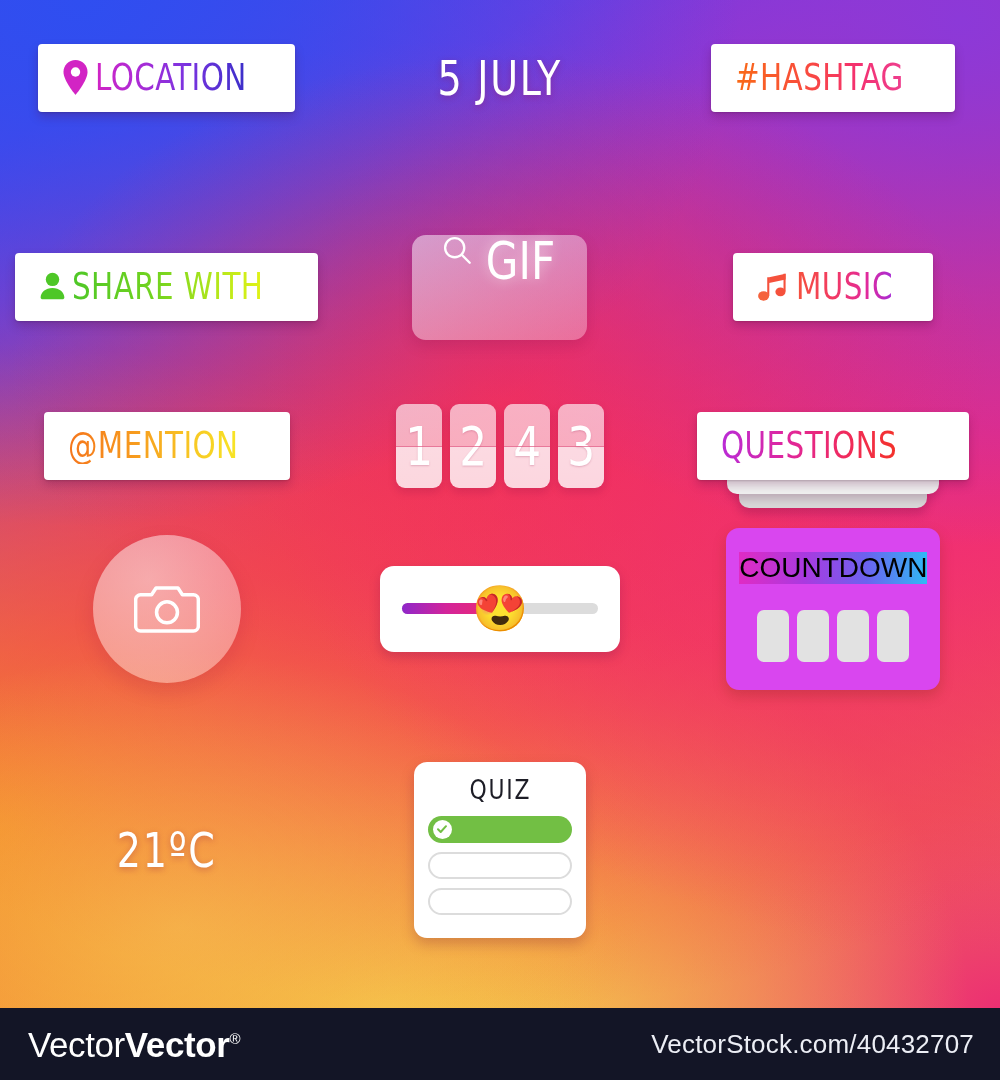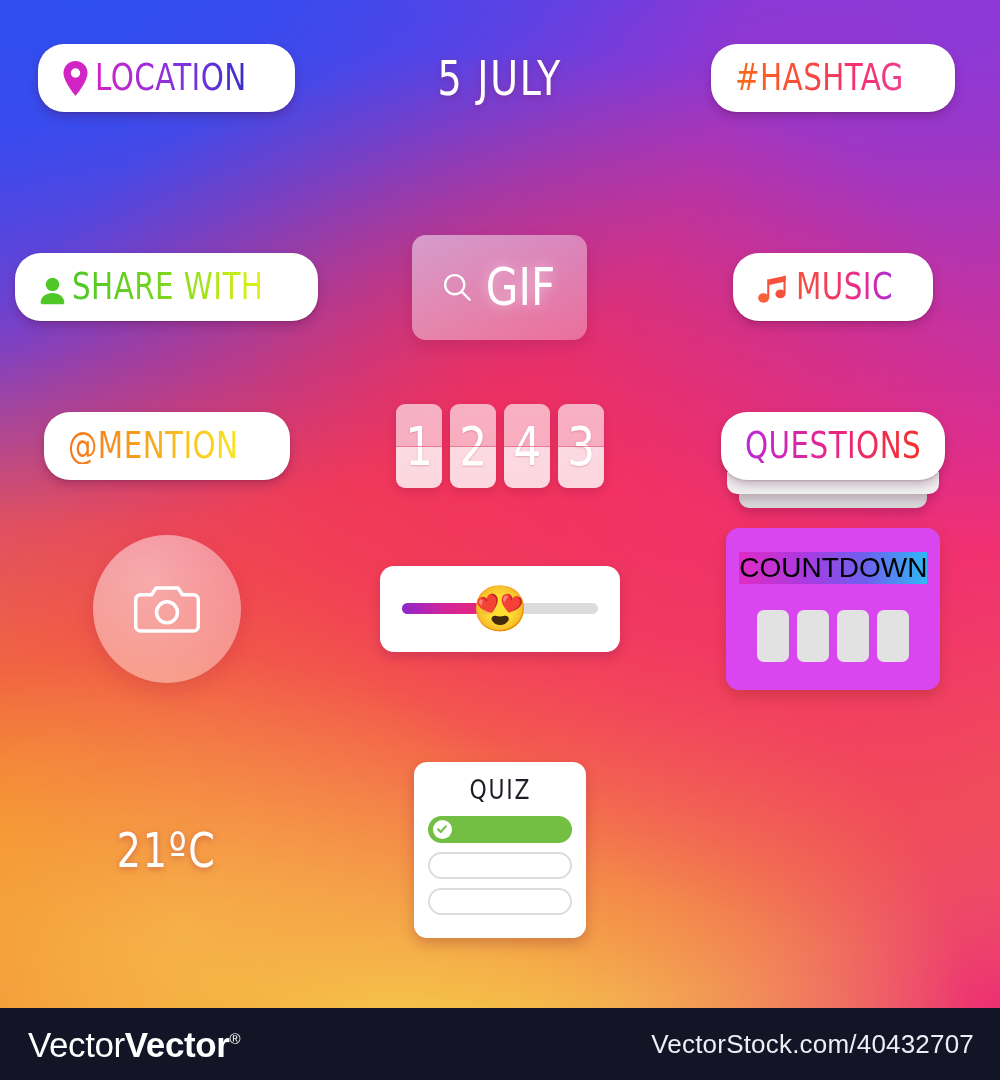--- a/index.html
+++ b/index.html
@@ -41,22 +41,22 @@
     grid-template-columns:repeat(3,1fr);
     grid-template-rows:208px 158px 160px 165px 1fr;
     align-items:center; justify-items:center;
   }
   .cell{ display:flex; align-items:center; justify-content:center; width:100%; }
   .cell.r1{ align-items:flex-end; padding-bottom:52px; }
 
   
   .pill{
     background:#fff;
-    border-radius:26px;
-    display:flex; align-items:flex-end; gap:6px;
+    border-radius:4px;
+    display:flex; align-items:center; gap:6px;
     padding:14px 24px 16px;
     box-shadow:0 5px 10px rgba(90,10,60,.26), 0 1px 2px rgba(0,0,0,.14);
   }
   .pill .label{
     font-family:"Liberation Sans Narrow","DejaVu Sans Condensed","Liberation Sans",sans-serif;
     font-size:38px; font-weight:400; letter-spacing:.5px;
     line-height:1; white-space:nowrap;
     transform:scaleX(.86); transform-origin:left center;
     -webkit-background-clip:text; background-clip:text;
     color:transparent; -webkit-text-fill-color:transparent;
@@ -80,21 +80,21 @@
 
   
   .ic{ display:inline-flex; align-items:center; justify-content:center; flex:none; }
   .ic svg{ display:block; }
 
   
   .gif-btn{
     width:175px; height:105px;
     border-radius:14px;
     background:linear-gradient(150deg,rgba(255,255,255,.50),rgba(255,255,255,.30));
-    display:flex; align-items:center; justify-content:center; gap:10px;
+    display:flex; align-items:flex-start; justify-content:center; gap:10px;
     box-shadow:0 6px 14px rgba(120,10,60,.18);
   }
   .gif-txt{
     font-family:"Liberation Sans Narrow","DejaVu Sans Condensed","Liberation Sans",sans-serif;
     color:#fff; font-size:52px; line-height:1; transform:scaleX(.9);
     text-shadow:0 0 14px rgba(255,255,255,.55);
   }
 
   
   .digits{ display:flex; gap:8px; }
@@ -111,21 +111,21 @@
     content:""; position:absolute; left:0; right:0; top:50%; height:1px;
     background:rgba(215,40,95,.55);
   }
   .digit span{
     font-family:"Liberation Sans Narrow","DejaVu Sans Condensed","Liberation Sans",sans-serif;
     color:#fff; font-size:53px; line-height:1; transform:scaleX(.92);
     text-shadow:0 1px 2px rgba(150,30,80,.25);
   }
 
   
-  .q-stack{ position:relative; width:224px; }
+  .q-stack{ position:relative; width:272px; }
   .q-stack .layer{
     position:absolute; left:50%; transform:translateX(-50%);
     border-radius:0 0 10px 10px;
   }
   .q-l2{ width:212px; height:22px; top:60px; background:#f0f0f0;
          box-shadow:0 5px 9px rgba(90,10,60,.22); }
   .q-l3{ width:188px; height:22px; top:74px; background:#d8d8d8;
          box-shadow:0 6px 10px rgba(90,10,60,.24); }
   .q-top{ position:relative; z-index:3; }
 

